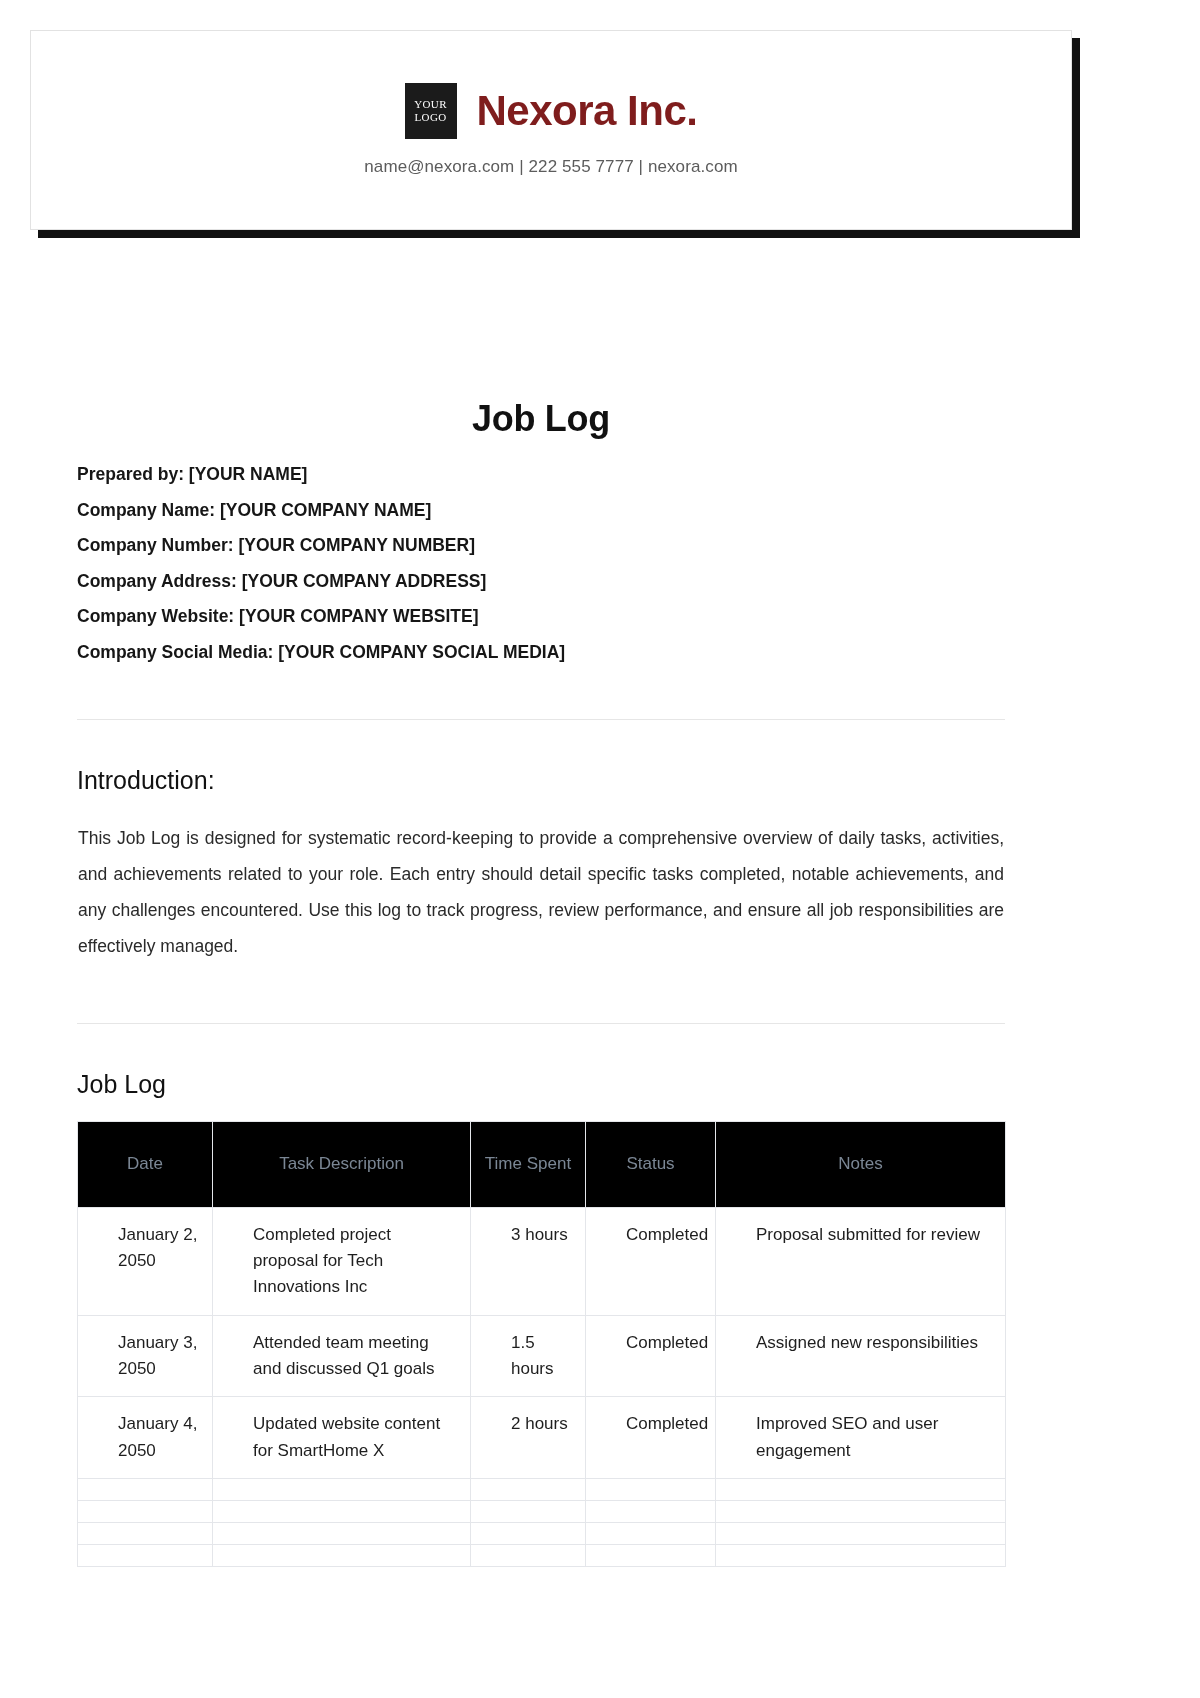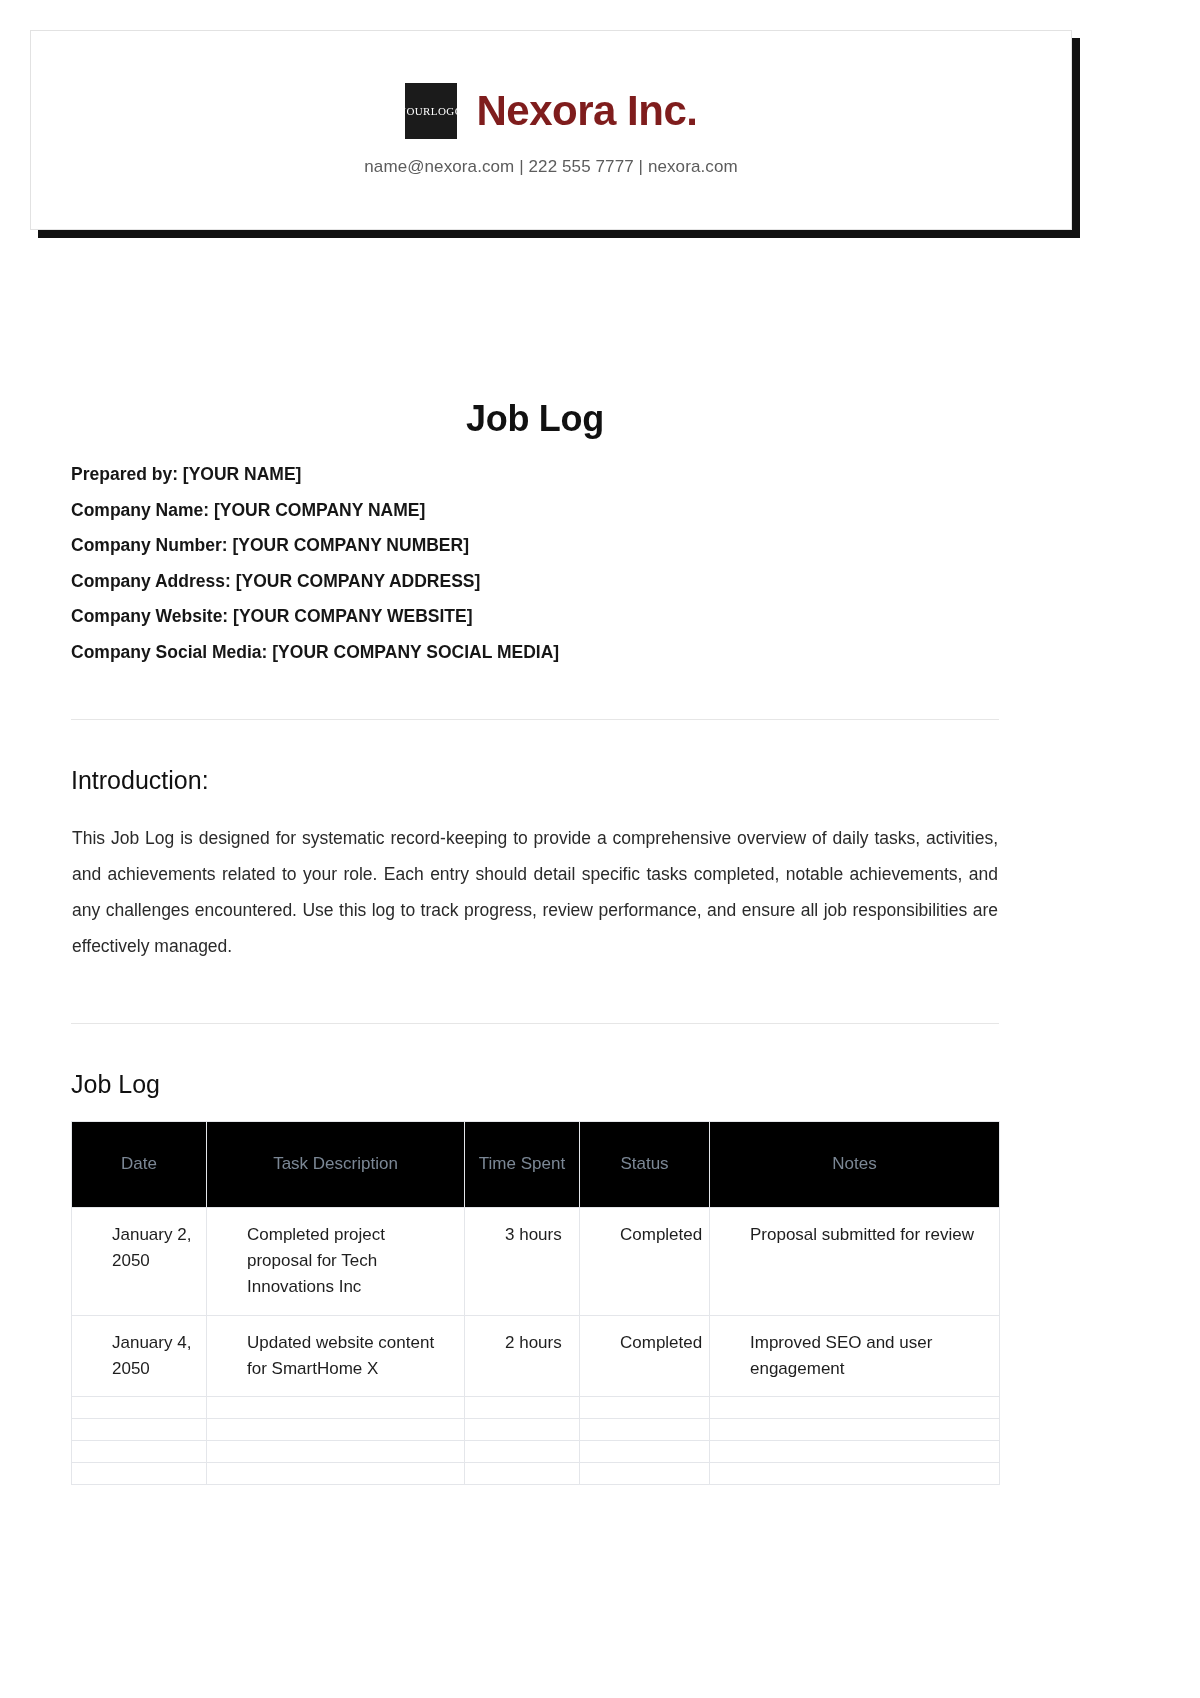--- a/index.html
+++ b/index.html
@@ -50,21 +50,21 @@
     display: flex;
     align-items: center;
     gap: 20px;
   }
   .logo-box {
     width: 52px;
     height: 56px;
     background: #1b1b1b;
     color: #ffffff;
     display: flex;
-    flex-direction: row;
+    flex-direction: column;
     align-items: center;
     justify-content: center;
     font-family: "Liberation Serif", serif;
     line-height: 1.15;
     letter-spacing: 0.4px;
   }
   .logo-box span { font-size: 11px; display: block; }
   .brand-name {
     font-size: 42px;
     font-weight: bold;
@@ -74,21 +74,21 @@
   .contact-line {
     margin-top: 18px;
     font-size: 17px;
     color: #5c5c5c;
     letter-spacing: 0.1px;
   }
 
   
   .doc {
     position: absolute;
-    left: 71px;
+    left: 77px;
     top: 398px;
     width: 928px;
   }
   .doc-title {
     text-align: center;
     font-size: 36px;
     font-weight: bold;
     color: #111111;
     margin: 0 0 26px 0;
     letter-spacing: -0.3px;
@@ -223,20 +223,27 @@
       </thead>
       <tbody>
           <tr>
             <td>January 2, 2050</td>
             <td>Completed project proposal for Tech Innovations Inc</td>
             <td>3 hours</td>
             <td>Completed</td>
             <td>Proposal submitted for review</td>
           </tr>
           <tr>
+            <td>January 3, 2050</td>
+            <td>Attended team meeting and discussed Q1 goals</td>
+            <td>1.5 hours</td>
+            <td>Completed</td>
+            <td>Assigned new responsibilities</td>
+          </tr>
+          <tr>
             <td>January 4, 2050</td>
             <td>Updated website content for SmartHome X</td>
             <td>2 hours</td>
             <td>Completed</td>
             <td>Improved SEO and user engagement</td>
           </tr>
           <tr class="empty">
             <td></td>
             <td></td>
             <td></td>

